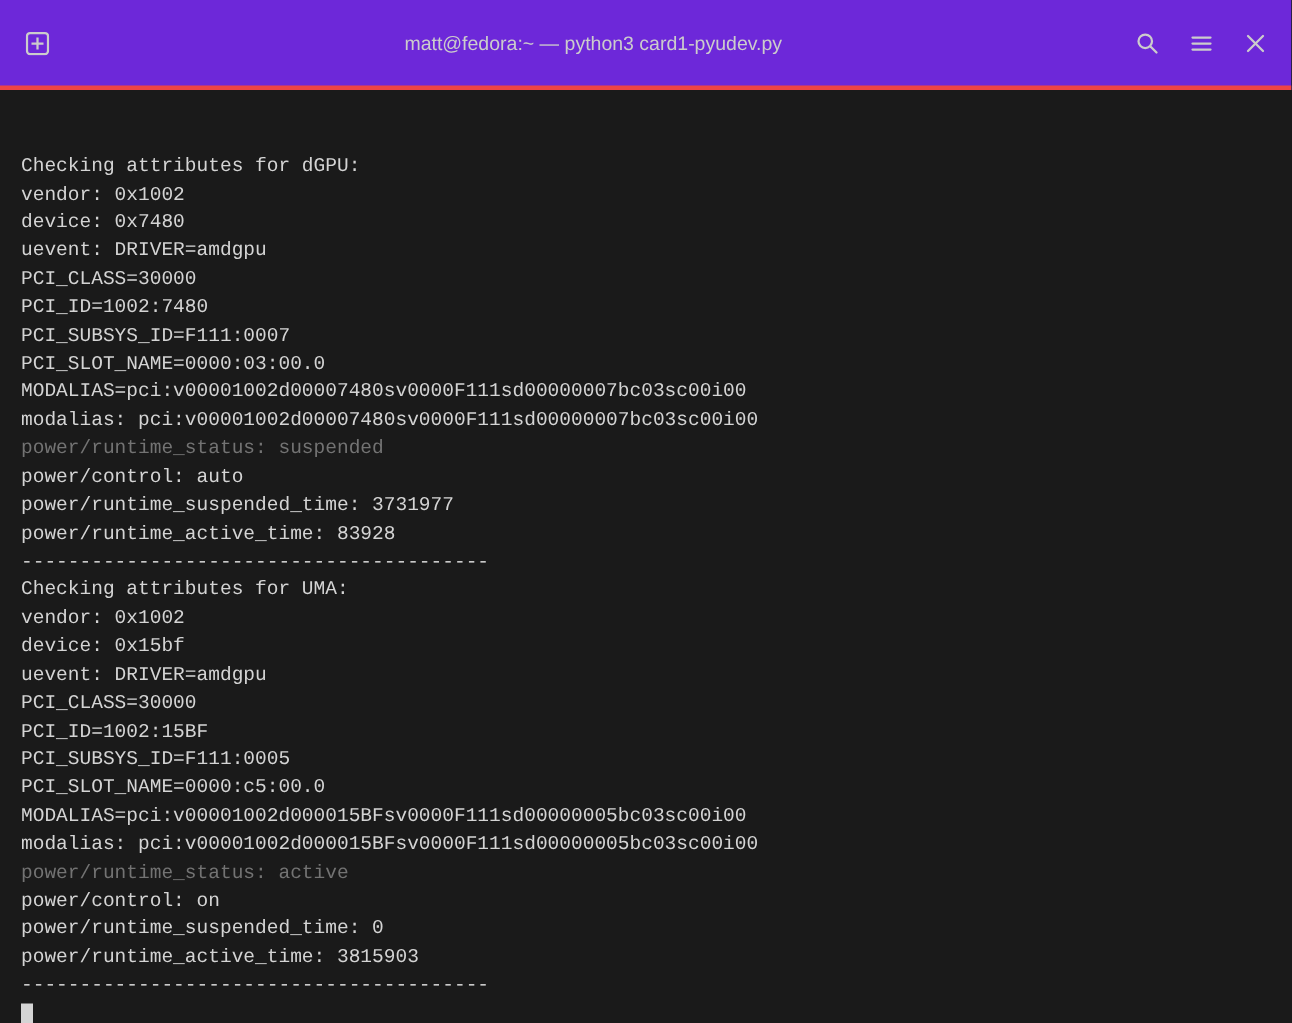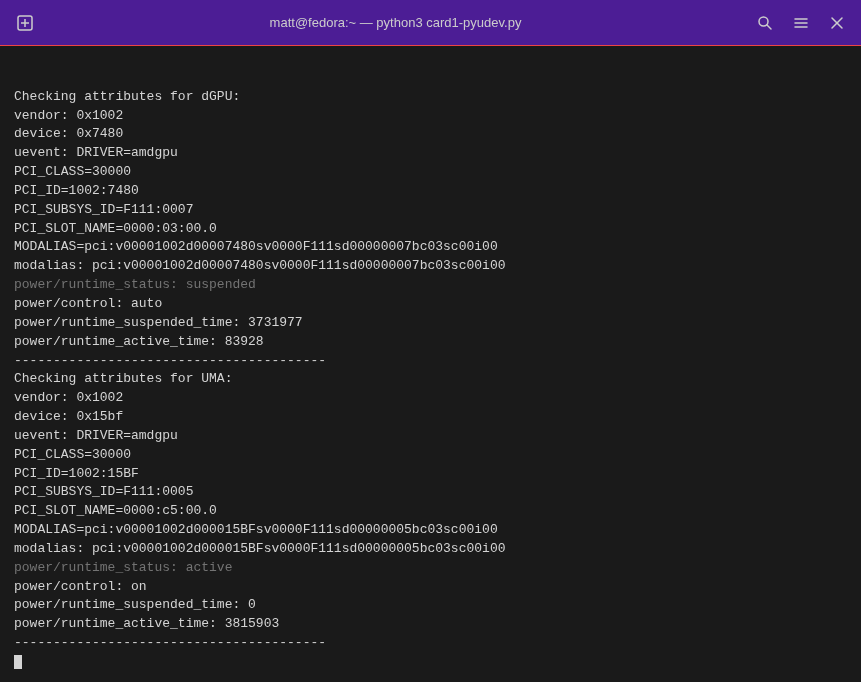--- a/index.html
+++ b/index.html
@@ -7,24 +7,24 @@
       width: 861px;
       height: 682px;
       background: #1a1a1a;
       font-family: 'Courier New', Courier, monospace;
       overflow: hidden;
     }
     .title-bar {
       display: flex;
       align-items: center;
       justify-content: space-between;
-      background: #4c1d95;
-      height: 46px;
+      background: #6d28d9;
+      height: 60px;
       padding: 0 8px;
-      border-bottom: 1px solid #ef4444;
+      border-bottom: 3px solid #ef4444;
     }
     .title-bar-left {
       display: flex;
       align-items: center;
       gap: 4px;
     }
     .title-bar-center {
       color: #cccccc;
       font-family: sans-serif;
       font-size: 13px;

